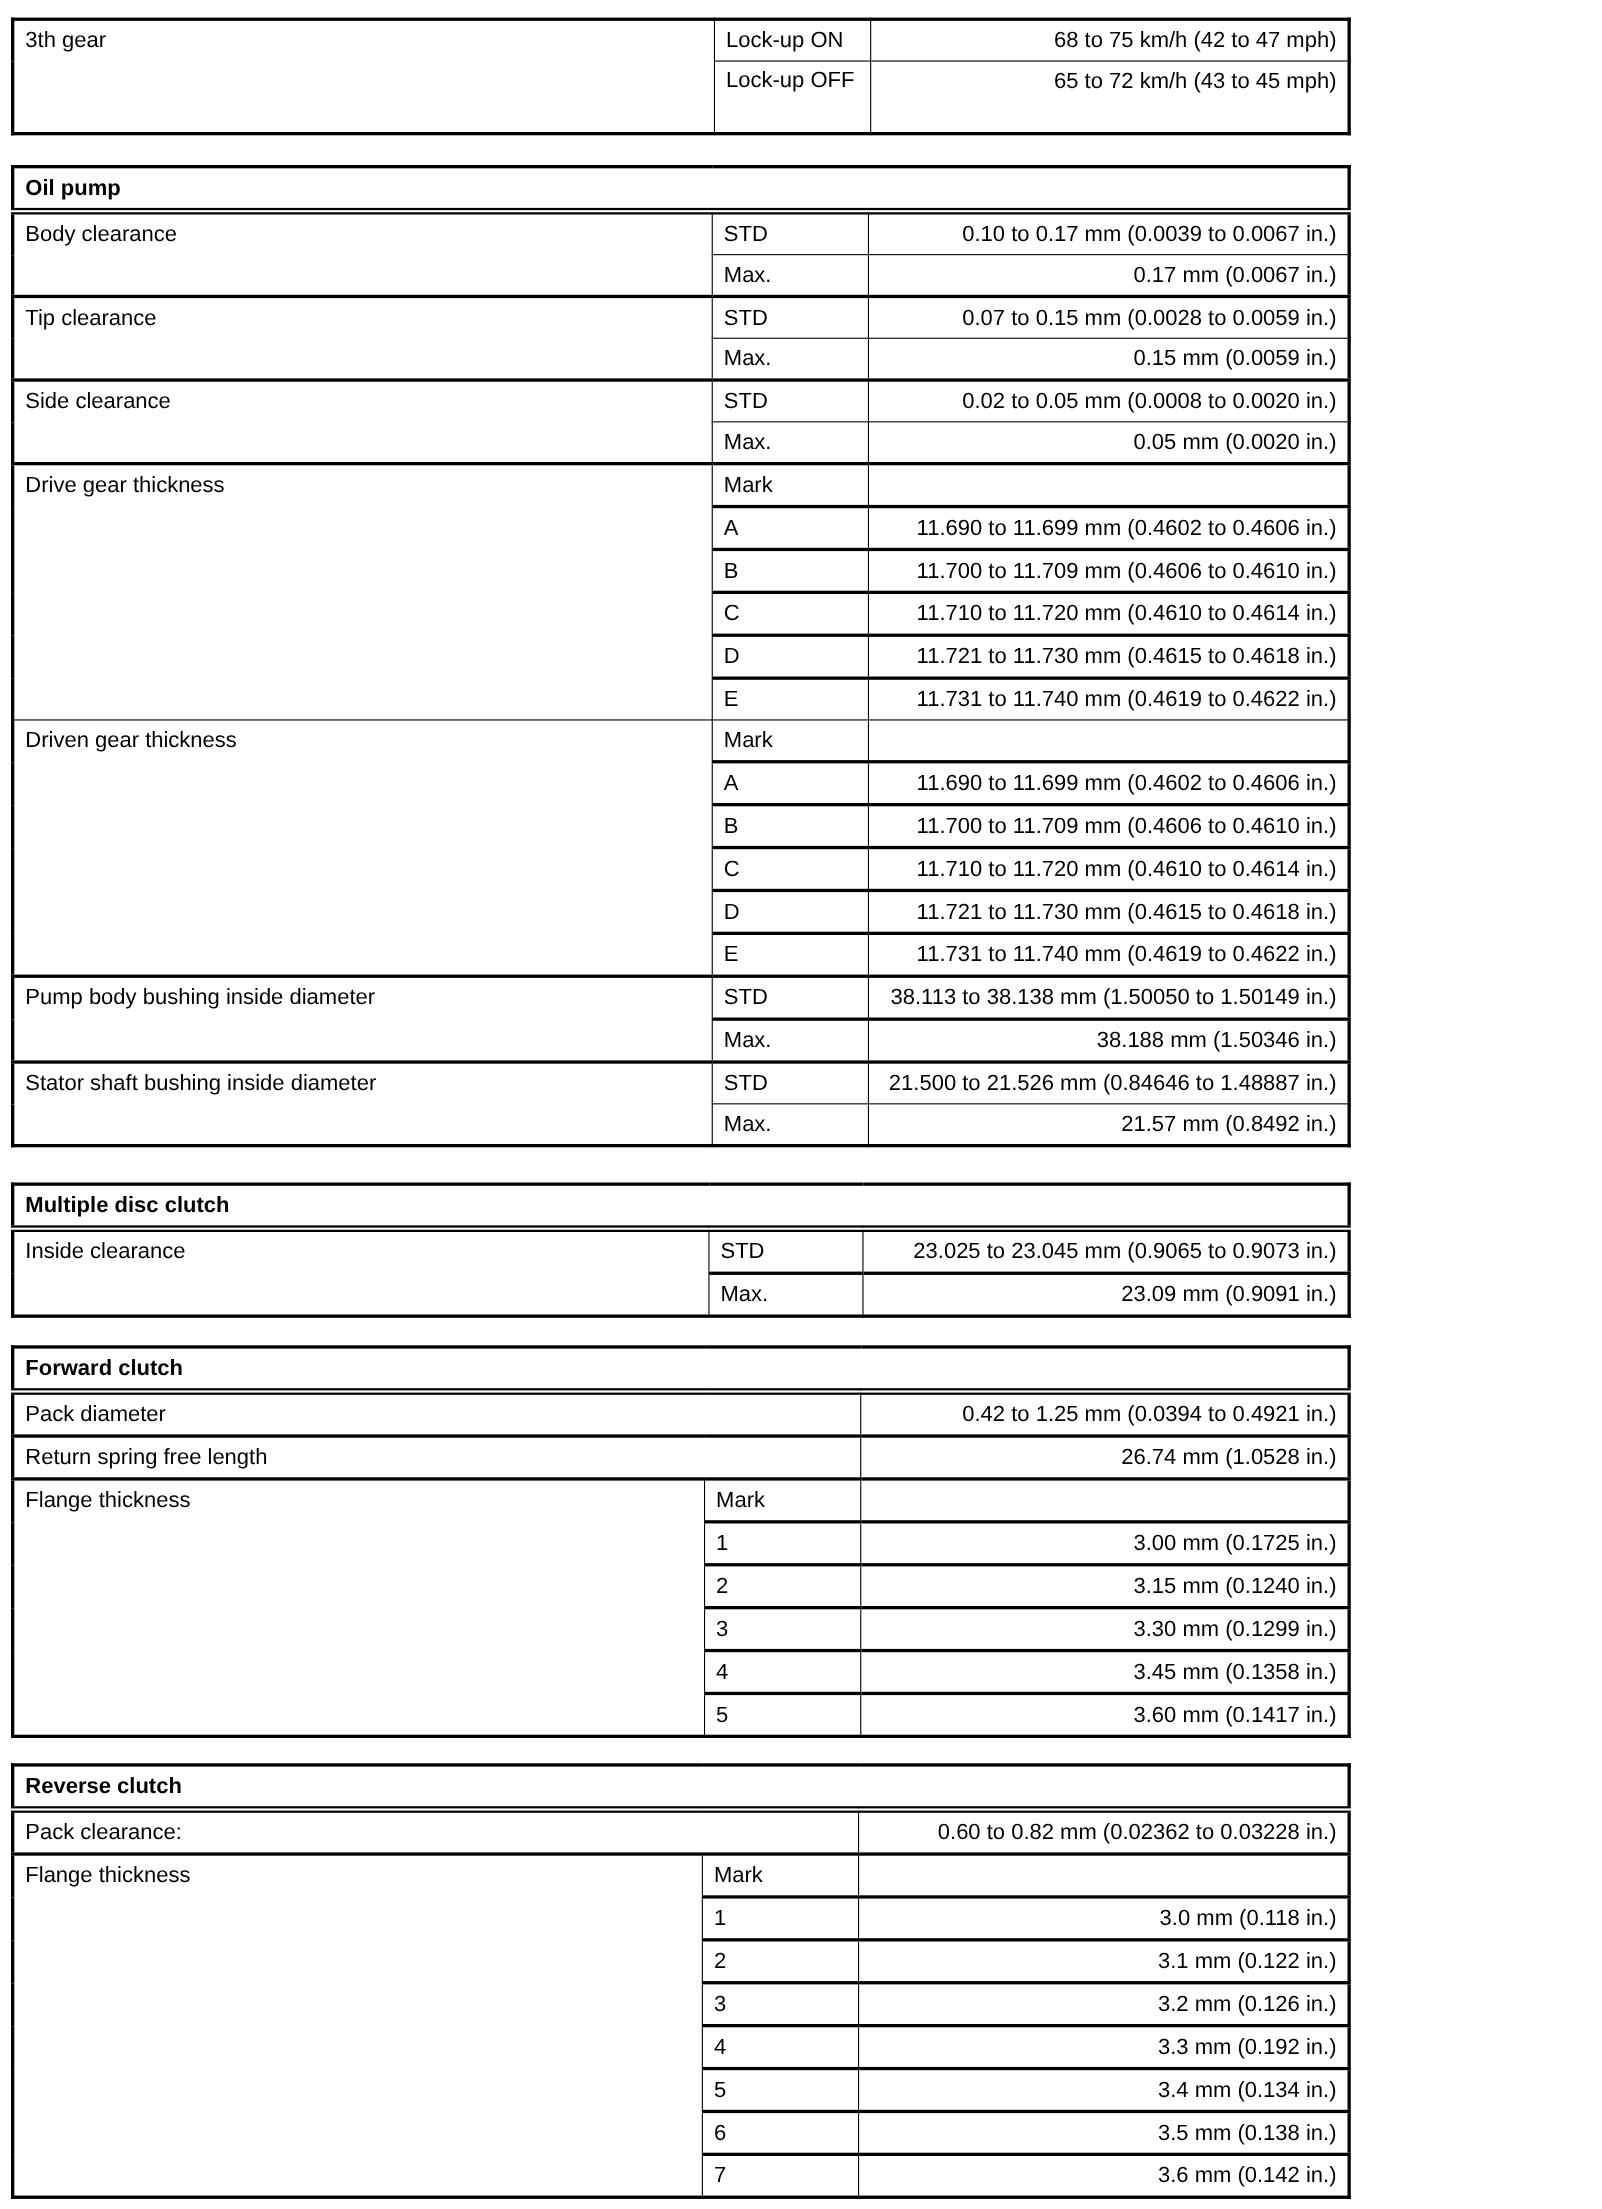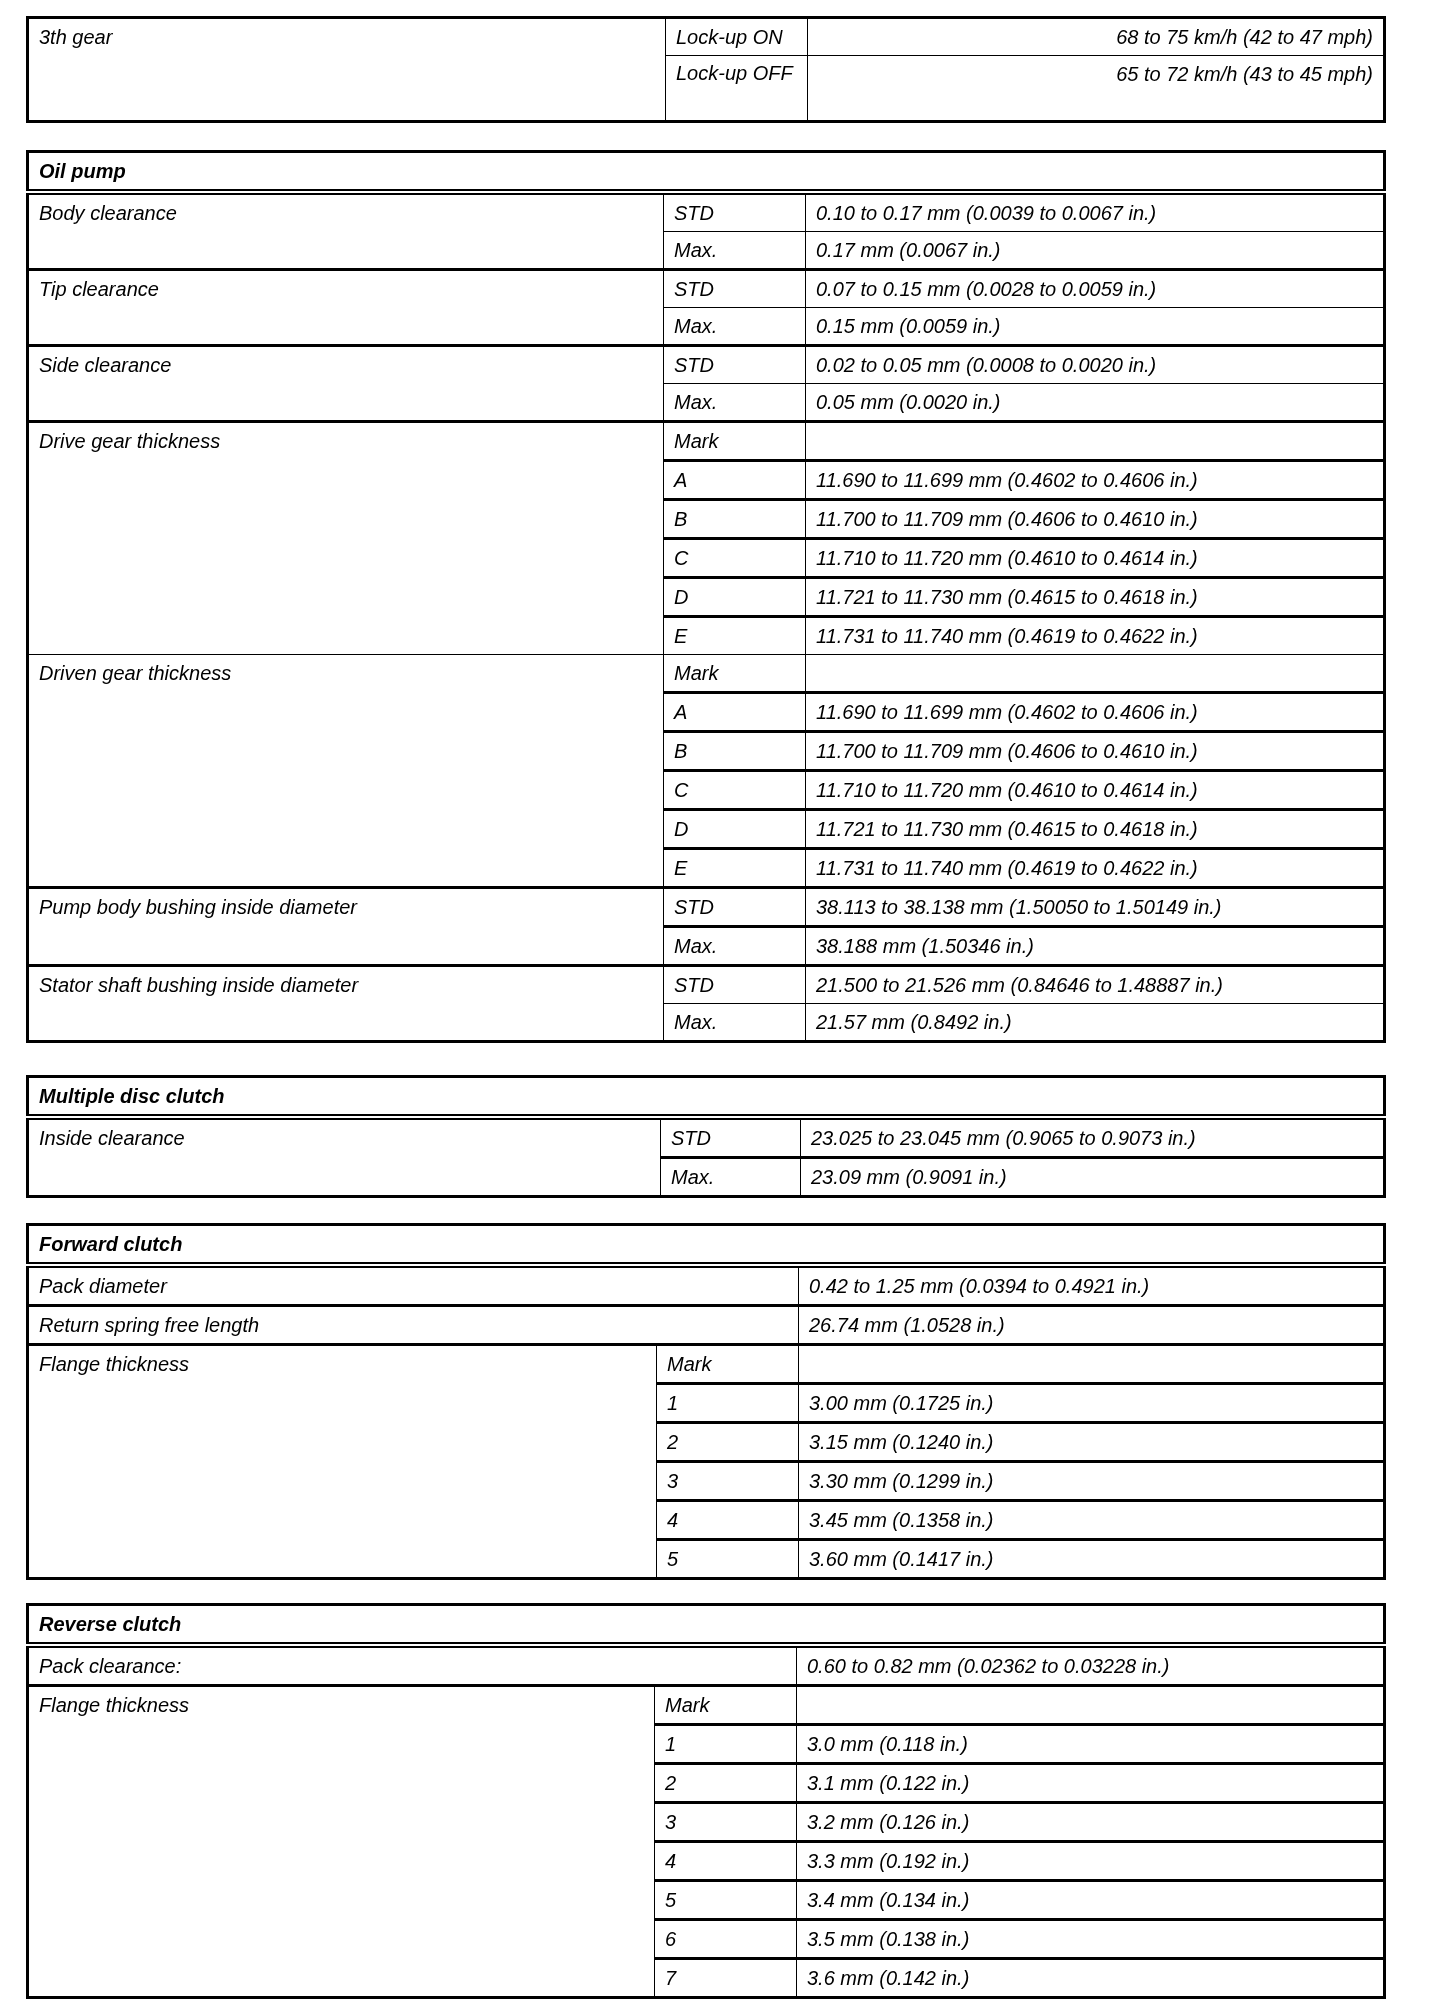--- a/index.html
+++ b/index.html
@@ -1,23 +1,23 @@
 <!DOCTYPE html>
 <html><head>
 <meta charset="utf-8">
 <style>
   html, body { margin: 0; padding: 0; background: #ffffff; }
   body { width: 1456px; height: 2008px; position: relative; overflow: hidden;
          font-family: "Liberation Sans", sans-serif; font-size: 20px; color: #000; }
-  .sec { position: absolute; left: 26px; width: 1360px; border-collapse: collapse;
-         table-layout: fixed; border: 3px solid #000; font-style: italic; }
+  .sec { position: absolute; left: 10px; width: 1218px; border-collapse: collapse;
+         table-layout: fixed; border: 3px solid #000; }
   .sec td { border: 1.5px solid #000; padding: 0 10px; height: 36px; vertical-align: top;
             line-height: 36px; white-space: nowrap; overflow: hidden; }
   .sec td.thick-top { border-top: 3px solid #000; }
-  .sec td.val { text-align: left; }
+  .sec td.val { text-align: right; }
   .sec td.hdr { font-weight: bold; height: 35px; border-bottom: 6px double #000; }
   .sec td.wrap { white-space: normal; line-height: 26px; padding-top: 4px; }
   .sec td.left { text-align: right; }
 </style>
 </head>
 <body>
 
 <table class="sec" style="top:16px;">
   <colgroup>
       <col style="width:638px">

